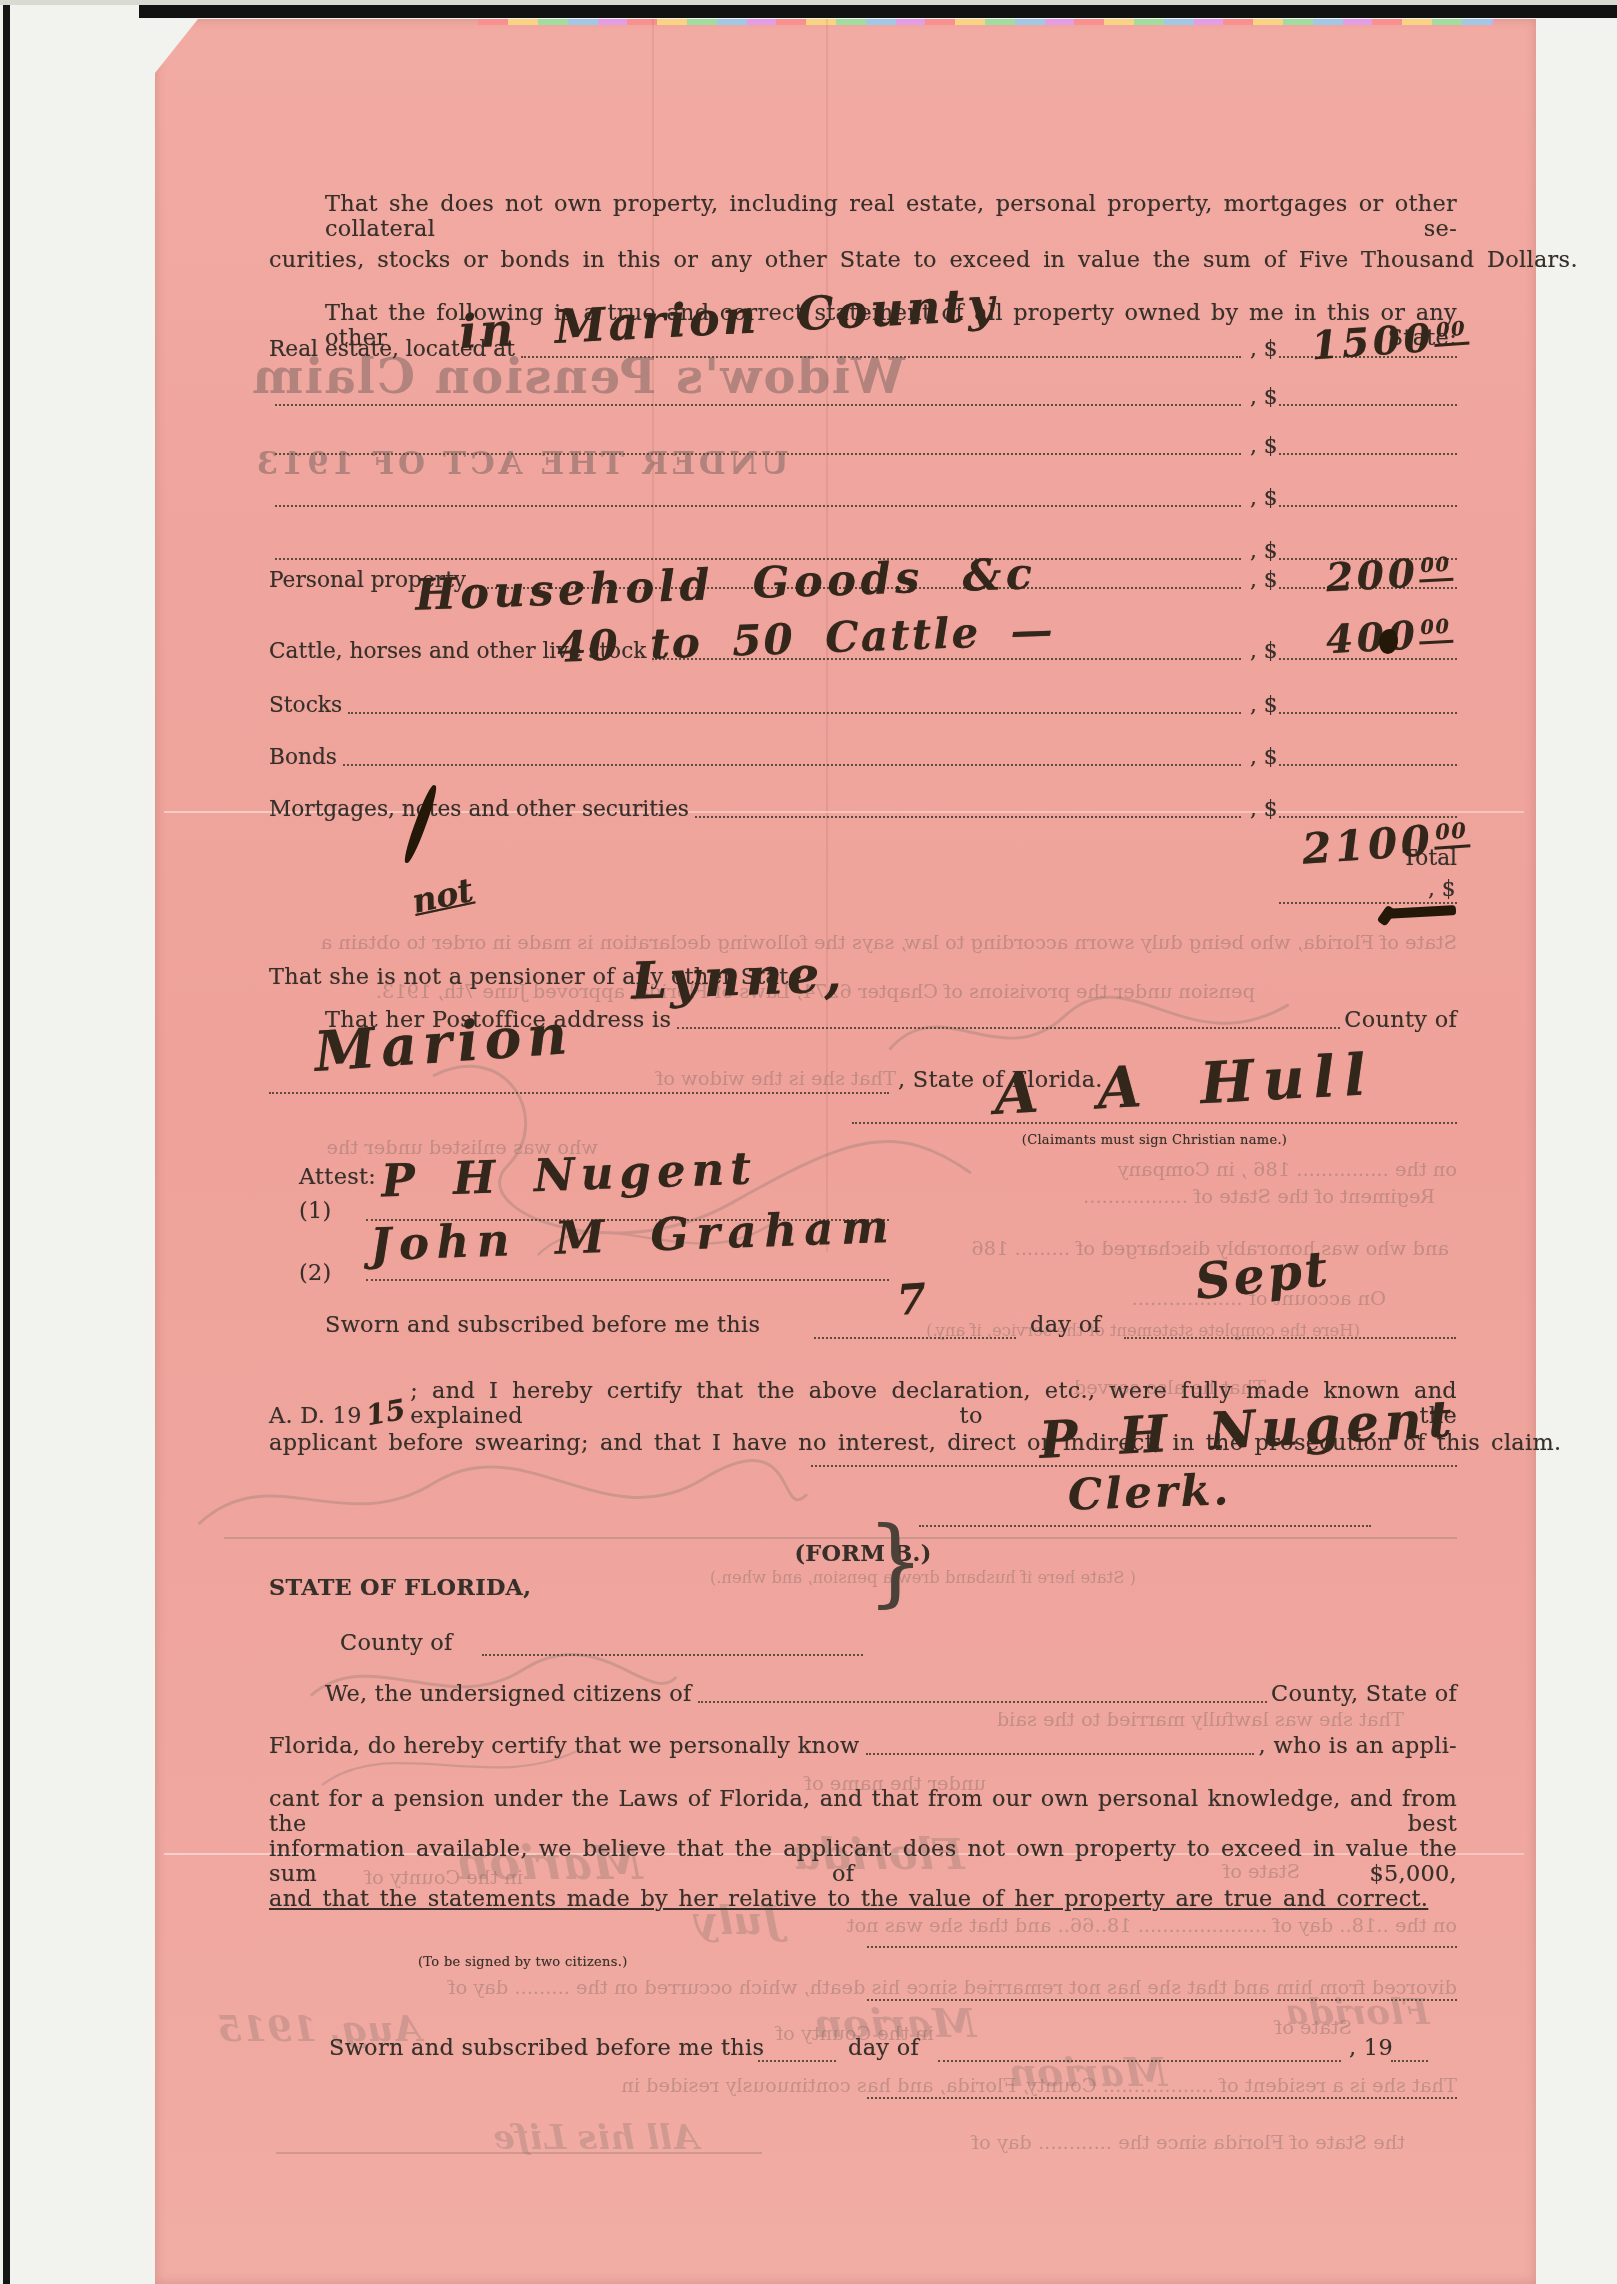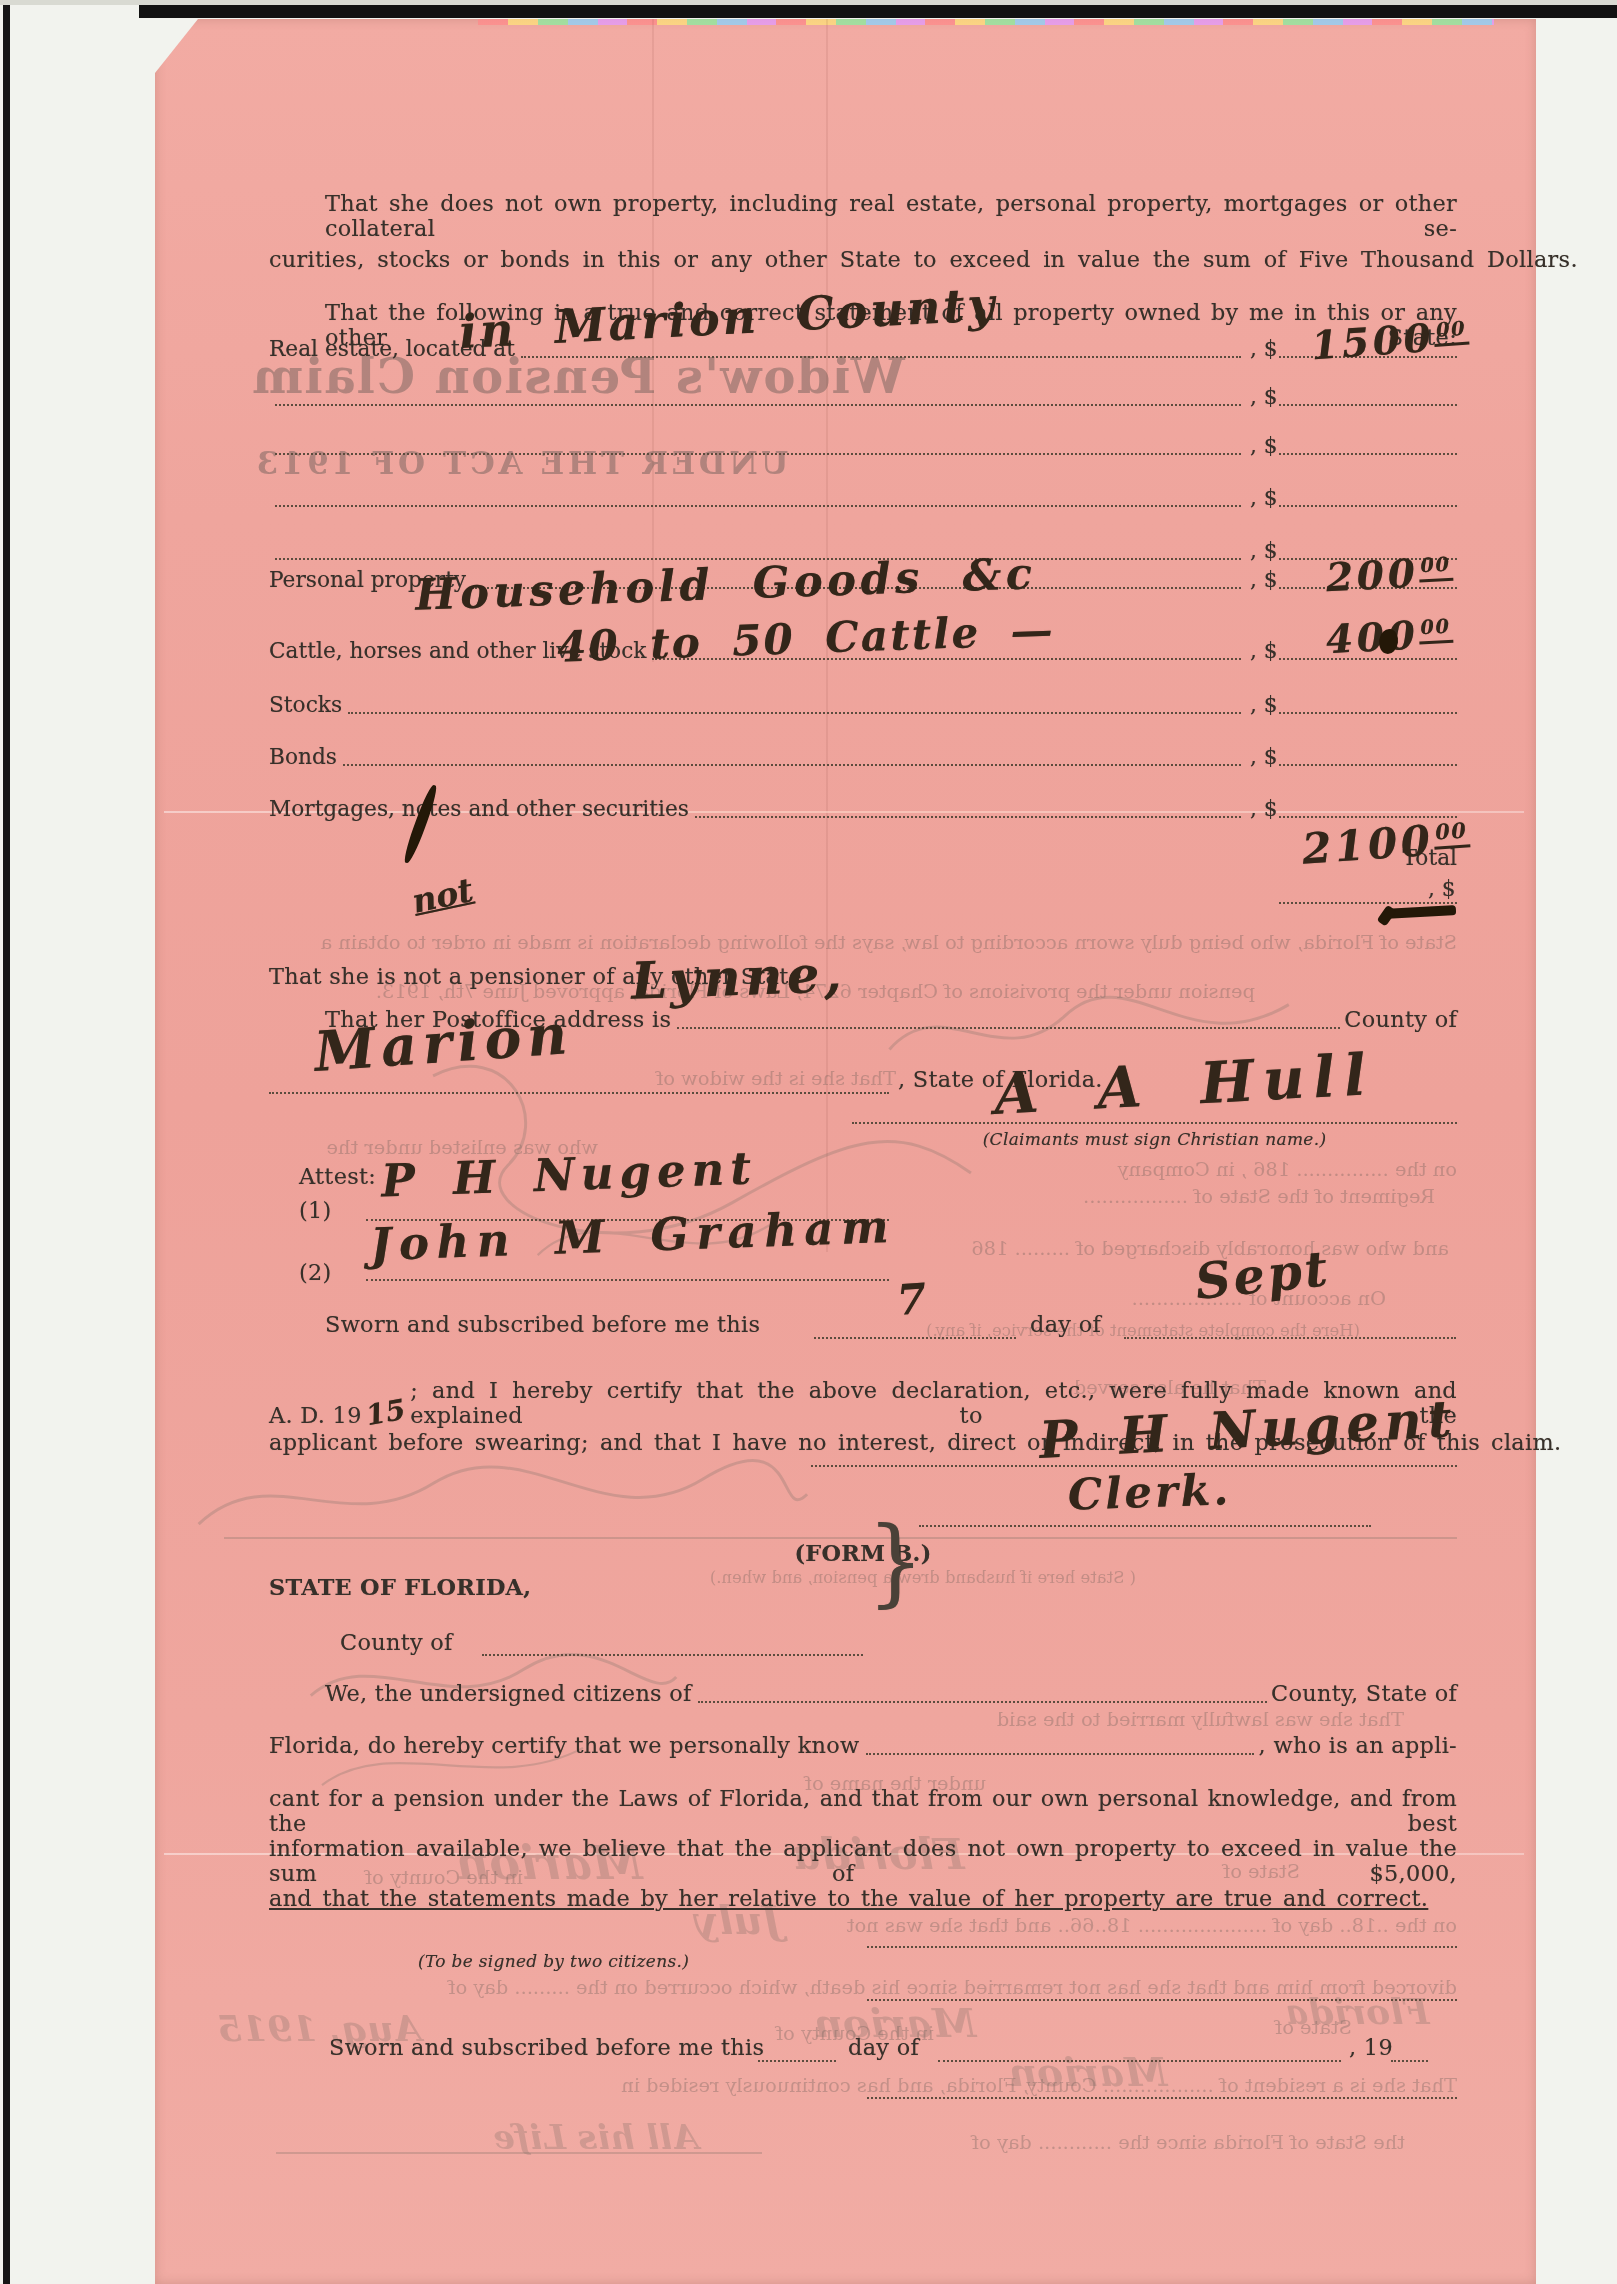--- a/index.html
+++ b/index.html
@@ -18,21 +18,21 @@
   .rainbow{position:absolute;left:478px;top:19.4px;width:1016px;height:5.2px;opacity:.75;
          background:repeating-linear-gradient(90deg,#ff8a8a 0 30px,#ffe27a 30px 60px,#8af0a0 60px 90px,#8ad4ff 90px 120px,#e39aff 120px 149px);}
   .crease-v{position:absolute;width:2.2px;background:rgba(125,60,50,.10);}
   .crease-h{position:absolute;height:2.2px;background:linear-gradient(90deg,rgba(255,255,255,.45),rgba(255,215,200,.6),rgba(255,255,255,.35));}
   .faintline{position:absolute;height:1.5px;background:rgba(120,108,98,.28);}
 
   
   .pl{position:absolute;color:#37302a;font-size:22.4px;line-height:25.4px;letter-spacing:0.3px;
       text-shadow:0 0 0.7px rgba(55,48,40,.45);white-space:nowrap;}
   .just{white-space:normal;text-align:justify;text-align-last:justify;}
-  .sm{font-size:17px;line-height:19.4px;font-style:italic;}
+  .sm{font-size:13px;line-height:19.4px;}
   .flexline{display:flex;align-items:flex-end;white-space:nowrap;}
   .dotfill{flex:1 1 auto;border-bottom:2.2px dotted #5c4c3e;margin:0 4.5px 3.7px 6px;height:0.7px;}
   .dotseg{display:inline-block;border-bottom:2.2px dotted #5c4c3e;height:0.7px;margin-bottom:3.7px;}
 
   
   .prow{position:absolute;left:269px;width:1188px;display:flex;align-items:flex-end;
         color:#37302a;font-size:21.7px;line-height:24px;text-shadow:0 0 0.7px rgba(55,48,40,.45);white-space:nowrap;}
   .prow .plabel{padding-bottom:0.7px;}
   .prow.total .plabel{margin-left:489px;}
   .prow .dollar{padding:0 1.5px 0.7px 4.5px;}

